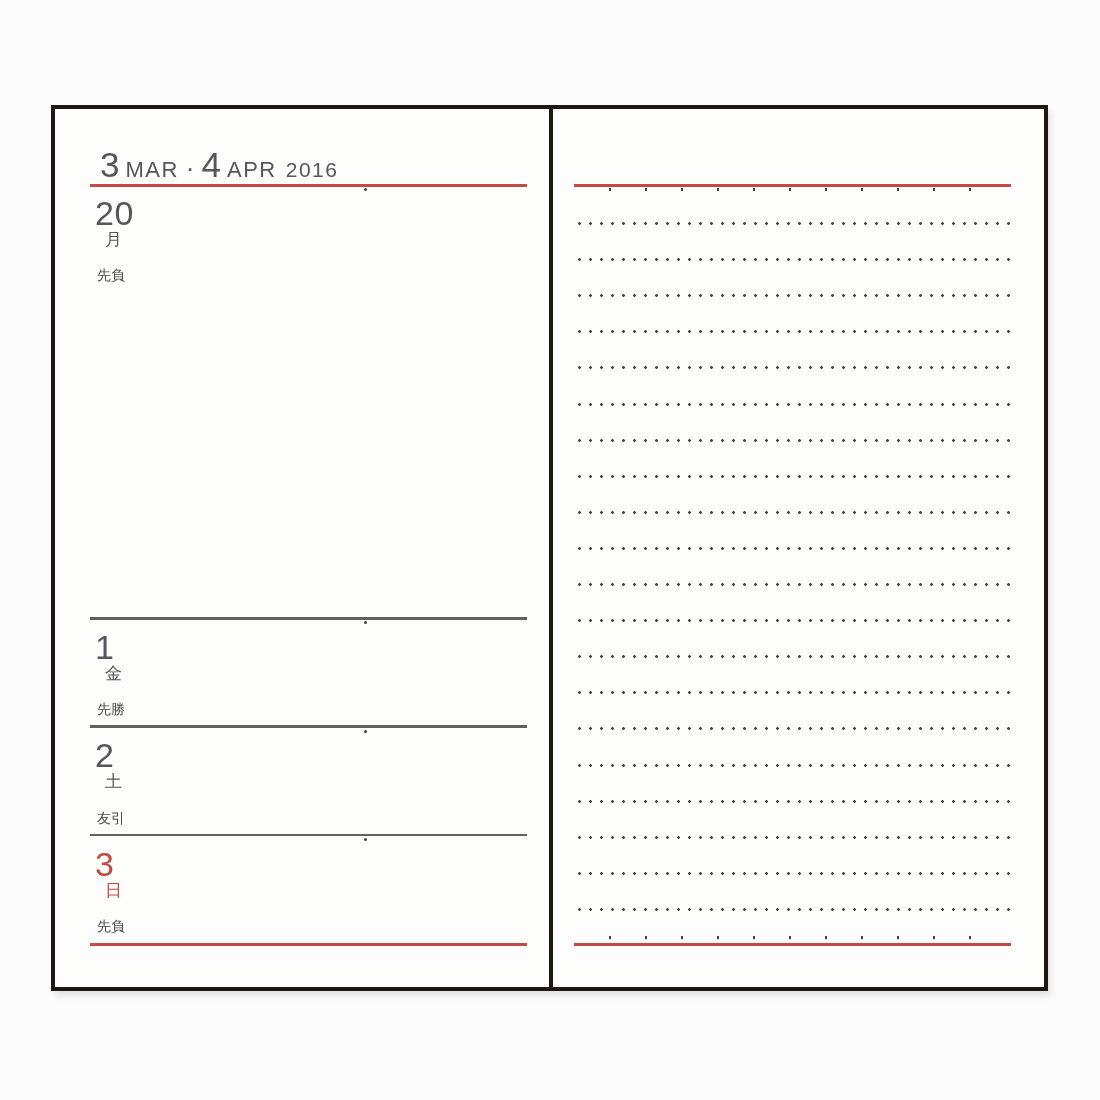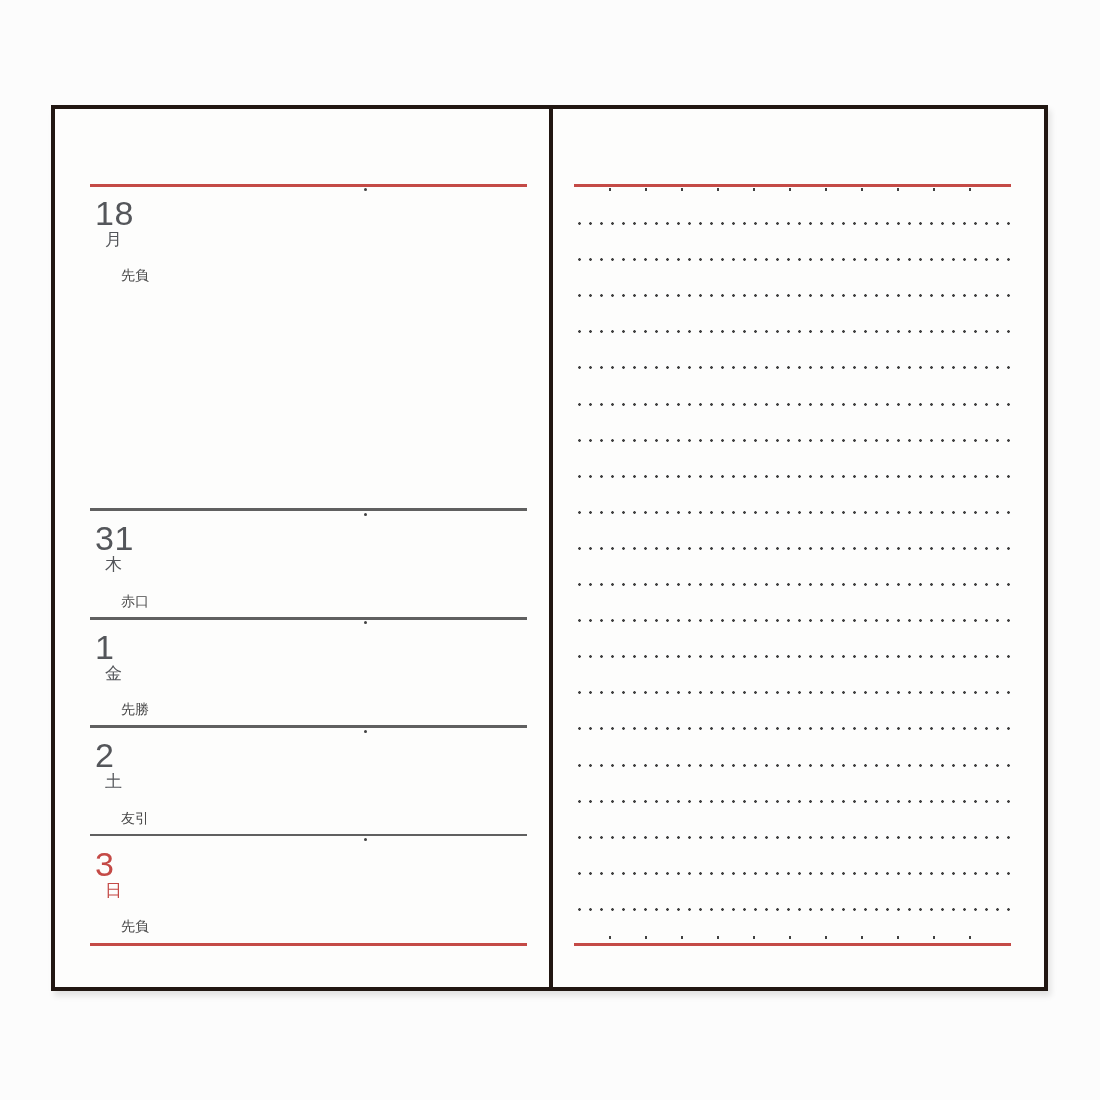--- a/index.html
+++ b/index.html
@@ -43,21 +43,21 @@
 
   
   .rows{position:absolute;inset:0;}
   .day-row{position:absolute;left:0;width:100%;}
   .gray-line{position:absolute;top:-1px;left:35px;width:437px;height:2.8px;background:var(--line-gray);}
   .center-dot{position:absolute;left:309px;top:3.5px;width:3px;height:3px;border-radius:50%;background:var(--dot-gray);}
   .day-number{position:absolute;left:40px;top:12px;font-size:34px;line-height:1;letter-spacing:0.5px;color:var(--ink-gray);}
   .day-weekday{position:absolute;left:50px;top:47px;font-size:17px;line-height:1;color:var(--ink-gray);
     font-family:"Liberation Serif","DejaVu Serif",serif;}
   .day-rokuyo{position:absolute;left:42px;bottom:9px;font-size:14px;line-height:1;color:#4a4a4a;
-    font-family:"Liberation Serif","DejaVu Serif",serif;margin-left:24px;}
+    font-family:"Liberation Serif","DejaVu Serif",serif;}
   .red-text{color:var(--accent-red);}
 
   
   .notes-rows{position:absolute;inset:0;}
   .dot-row{
     position:absolute;left:21px;width:437px;height:3px;
     background-image:radial-gradient(circle, var(--dot-gray) 1.25px, rgba(255,255,255,0) 1.5px);
     background-size:11px 3px;background-repeat:repeat-x;
   }
   .sparse-dots{
@@ -65,34 +65,35 @@
     background-image:radial-gradient(circle, var(--dot-gray) 1.15px, rgba(255,255,255,0) 1.4px);
     background-size:36px 3px;background-repeat:repeat-x;
   }
 </style>
 </head>
 <body>
 
 <div class="spread">
 
   <div class="page left">
+    <div class="header">
+      <span class="h-num">3</span>
+      <span class="h-abbr">MAR</span>
+      <span class="h-sep">·</span>
+      <span class="h-num2">4</span>
+      <span class="h-abbr">APR</span>
+      <span class="h-year">2016</span>
+    </div>
     <div class="rule" style="top:75px"></div>
     <div class="rows">
         <div class="day-row" style="top: 75px; height: 108.429px;">
           <div class="center-dot"></div>
-          <div class="day-number">18</div>
+          <div class="day-number">20</div>
           <div class="day-weekday">月</div>
           <div class="day-rokuyo">先負</div>
-        </div>
-        <div class="day-row" style="top: 400.286px; height: 108.429px;">
-          <div class="gray-line"></div>
-          <div class="center-dot"></div>
-          <div class="day-number">31</div>
-          <div class="day-weekday">木</div>
-          <div class="day-rokuyo">赤口</div>
         </div>
         <div class="day-row" style="top: 508.714px; height: 108.429px;">
           <div class="gray-line"></div>
           <div class="center-dot"></div>
           <div class="day-number">1</div>
           <div class="day-weekday">金</div>
           <div class="day-rokuyo">先勝</div>
         </div>
         <div class="day-row" style="top: 617.143px; height: 108.429px;">
           <div class="gray-line"></div>

